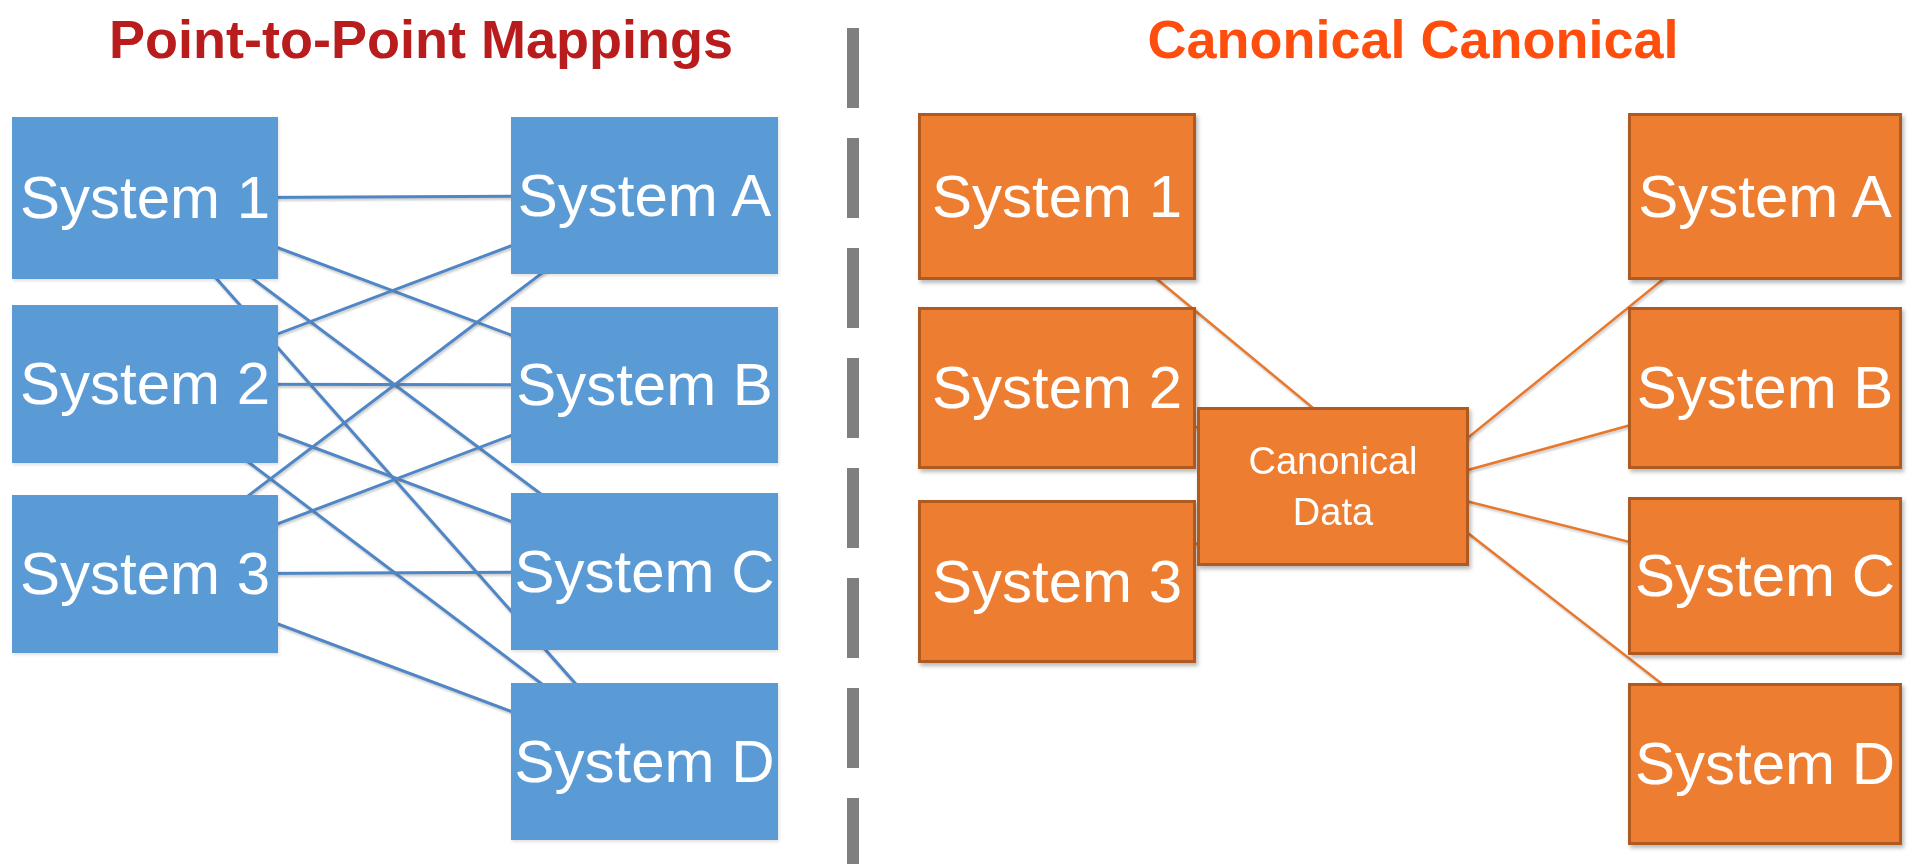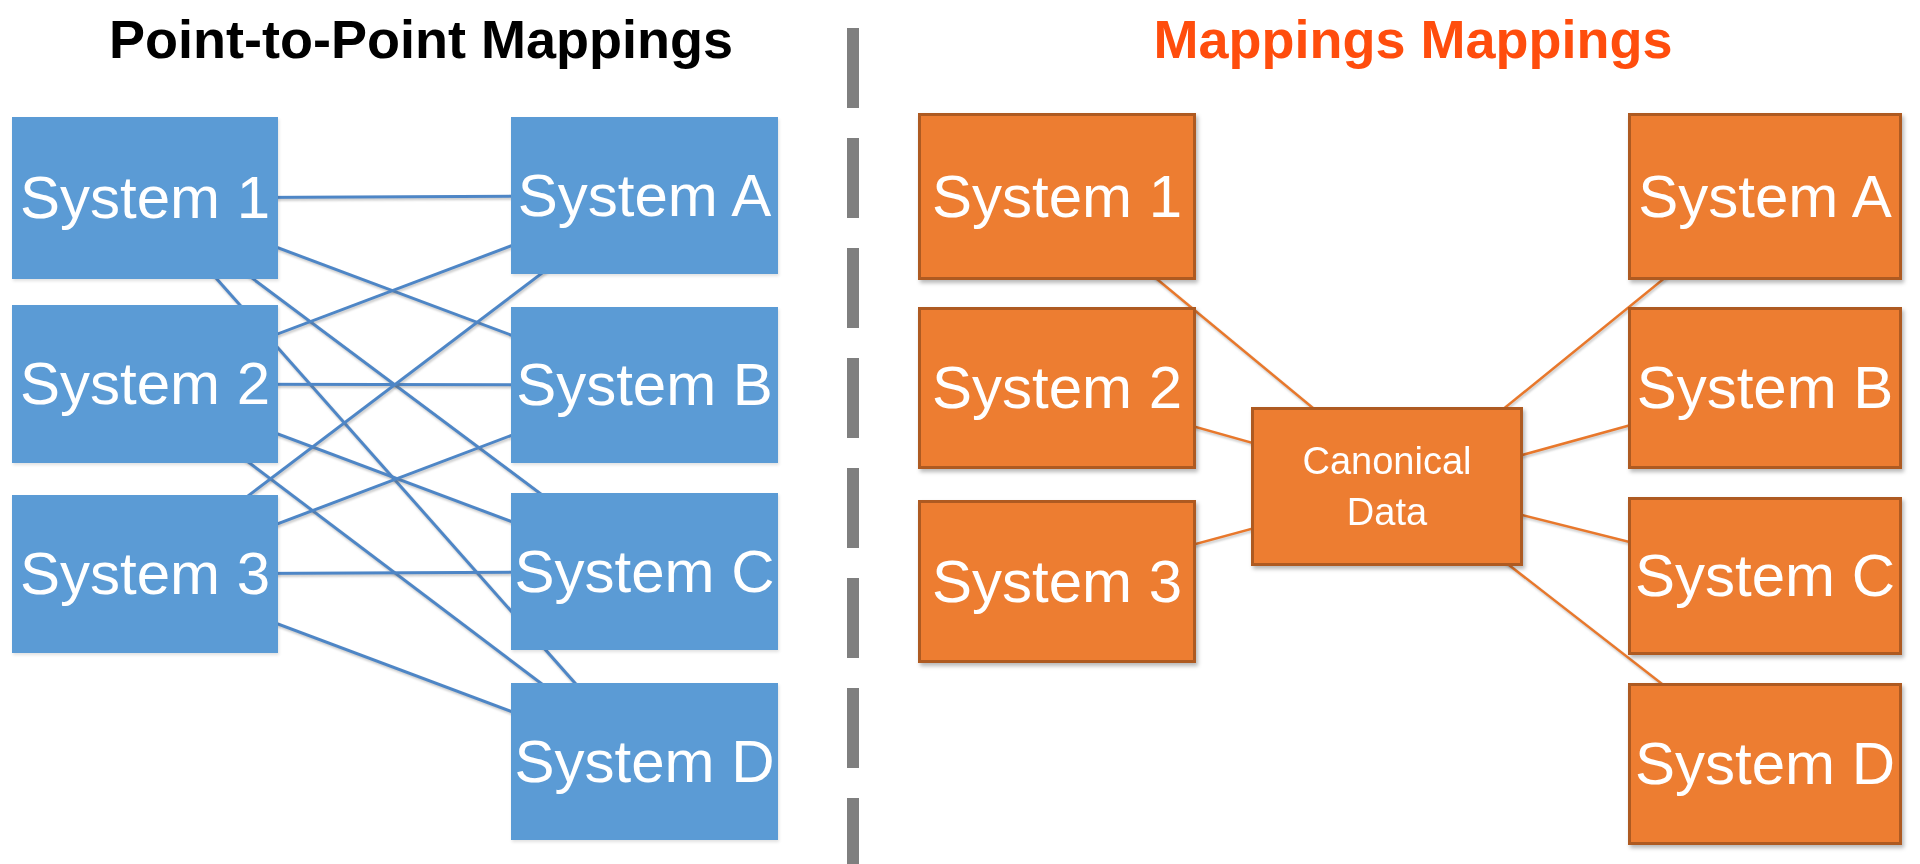--- a/index.html
+++ b/index.html
@@ -68,21 +68,21 @@
   
   #pp-a  { left: 511px; top: 117px; width: 267px; height: 157px; }
   #pp-b  { left: 511px; top: 307px; width: 267px; height: 156px; }
   #pp-c  { left: 511px; top: 493px; width: 267px; height: 157px; }
   #pp-d  { left: 511px; top: 683px; width: 267px; height: 157px; }
   
   #cn-s1 { left: 918px; top: 113px; width: 278px; height: 167px; }
   #cn-s2 { left: 918px; top: 307px; width: 278px; height: 162px; }
   #cn-s3 { left: 918px; top: 500px; width: 278px; height: 163px; }
   
-  #cn-hub { left: 1251px; top: 407px; width: 272px; height: 159px; }
+  #cn-hub { left: 1197px; top: 407px; width: 272px; height: 159px; }
   
   #cn-a  { left: 1628px; top: 113px; width: 274px; height: 167px; }
   #cn-b  { left: 1628px; top: 307px; width: 274px; height: 162px; }
   #cn-c  { left: 1628px; top: 497px; width: 274px; height: 158px; }
   #cn-d  { left: 1628px; top: 683px; width: 274px; height: 162px; }
 </style>
 </head>
 <body style="background: rgb(255, 255, 255);">
 
 <div id="canvas" style="background: rgb(255, 255, 255);">
@@ -103,22 +103,22 @@
       <line x1="145" y1="574" x2="644.5" y2="761.5" stroke="#4E86C6" stroke-width="3" class="conn"></line>
       <line x1="1057" y1="196.5" x2="1408" y2="486.5" stroke="#E8782C" stroke-width="2.5" class="conn"></line>
       <line x1="1057" y1="388" x2="1408" y2="486.5" stroke="#E8782C" stroke-width="2.5" class="conn"></line>
       <line x1="1057" y1="581.5" x2="1408" y2="486.5" stroke="#E8782C" stroke-width="2.5" class="conn"></line>
       <line x1="1408" y1="486.5" x2="1765" y2="196.5" stroke="#E8782C" stroke-width="2.5" class="conn"></line>
       <line x1="1408" y1="486.5" x2="1765" y2="388" stroke="#E8782C" stroke-width="2.5" class="conn"></line>
       <line x1="1408" y1="486.5" x2="1765" y2="576" stroke="#E8782C" stroke-width="2.5" class="conn"></line>
       <line x1="1408" y1="486.5" x2="1765" y2="764" stroke="#E8782C" stroke-width="2.5" class="conn"></line>
     </svg>
 
-  <div class="panel-title" id="title-left" style="color: #000000;">Point-to-Point Mappings</div>
-  <div class="panel-title" id="title-right" style="color: rgb(255, 77, 13);">Mappings Mappings</div>
+  <div class="panel-title" id="title-left" style="color: #b91c1c;">Point-to-Point Mappings</div>
+  <div class="panel-title" id="title-right" style="color: rgb(255, 77, 13);">Canonical Canonical</div>
 
   <div class="sysbox blue-box" id="pp-s1" style="background: rgb(91, 155, 213); color: rgb(255, 255, 255);">System 1</div>
   <div class="sysbox blue-box" id="pp-s2" style="background: rgb(91, 155, 213); color: rgb(255, 255, 255);">System 2</div>
   <div class="sysbox blue-box" id="pp-s3" style="background: rgb(91, 155, 213); color: rgb(255, 255, 255);">System 3</div>
 
   <div class="sysbox blue-box" id="pp-a" style="background: rgb(91, 155, 213); color: rgb(255, 255, 255);">System A</div>
   <div class="sysbox blue-box" id="pp-b" style="background: rgb(91, 155, 213); color: rgb(255, 255, 255);">System B</div>
   <div class="sysbox blue-box" id="pp-c" style="background: rgb(91, 155, 213); color: rgb(255, 255, 255);">System C</div>
   <div class="sysbox blue-box" id="pp-d" style="background: rgb(91, 155, 213); color: rgb(255, 255, 255);">System D</div>
 

